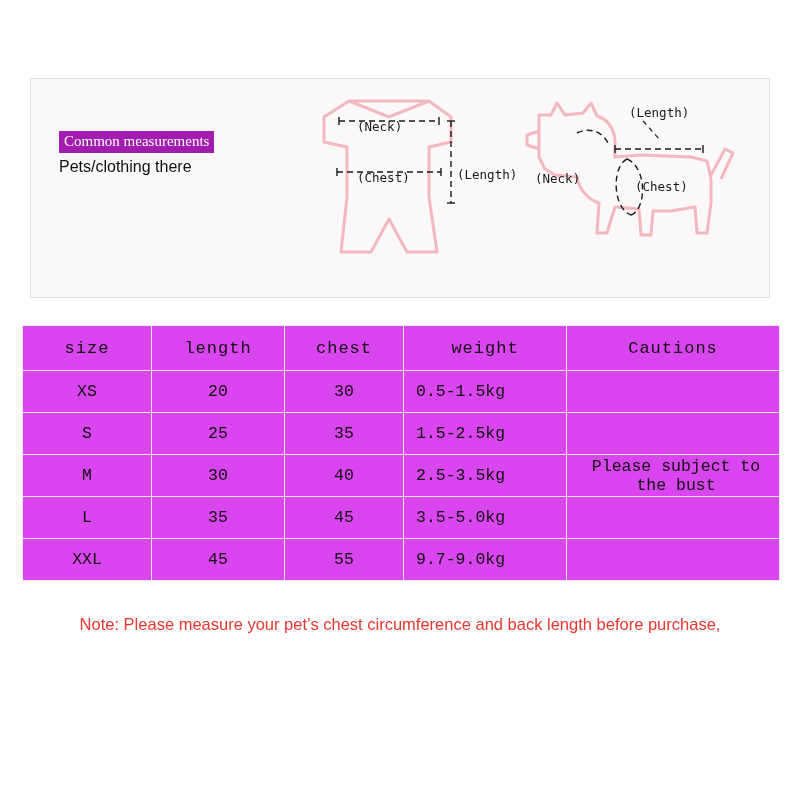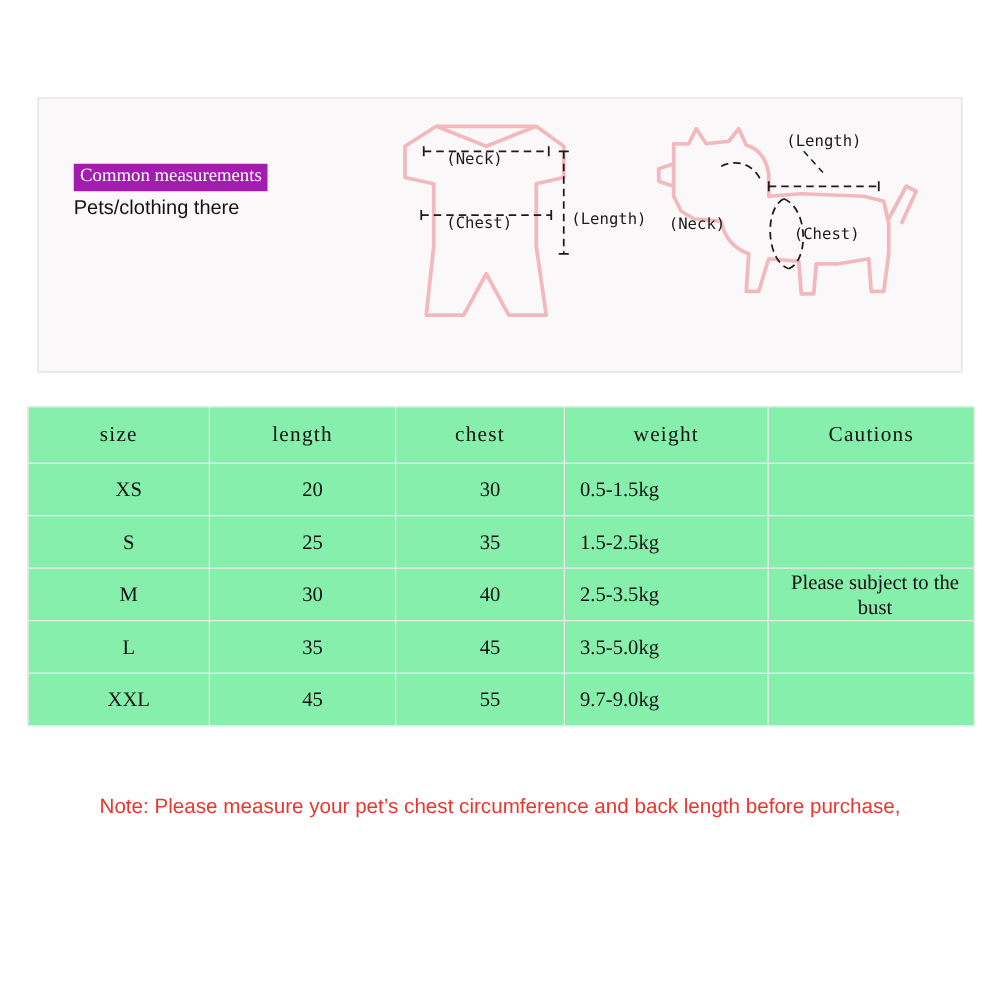--- a/index.html
+++ b/index.html
@@ -75,54 +75,53 @@
   
   .table-wrap {
     position: absolute;
     left: 22px;
     top: 325px;
     width: 758px;
   }
   table.size-table {
     border-collapse: collapse;
     width: 758px;
-    background: #86efac;
-    font-family: Liberation Serif, serif;
+    background: #d946ef;
+    font-family: Liberation Mono, monospace;
   }
   table.size-table th,
   table.size-table td {
     border: 1px solid #efe9eb;
     padding: 0;
     height: 41px;
     font-weight: normal;
     color: #111111;
   }
   table.size-table thead th {
     height: 44px;
     font-size: 17px;
     letter-spacing: 1px;
   }
   table.size-table tbody td {
     font-size: 16.5px;
-    padding-left: 16px;
   }
   .c-size   { width: 128px; text-align: center; }
   .c-length { width: 132px; text-align: center; }
   .c-chest  { width: 118px; text-align: center; margin-left: 24px; }
   .c-weight { width: 150px; text-align: left; padding-left: 12px !important; }
   .c-caution{ text-align: center; padding-left: 6px !important; font-size: 14.5px; }
 
   thead .c-weight { text-align: center; padding-left: 0 !important; }
   thead .c-caution { text-align: center; padding-left: 0 !important; font-size: 17px; letter-spacing: 1px; }
 
   
   .note {
     position: absolute;
     left: 0;
-    top: 632px;
+    top: 611px;
     width: 800px;
     text-align: center;
     color: #e8372e;
     font-size: 16.5px;
     line-height: 26px;
     font-family: "Liberation Sans", sans-serif;
   }
   .note span { display: block; }
 </style>
 </head>

